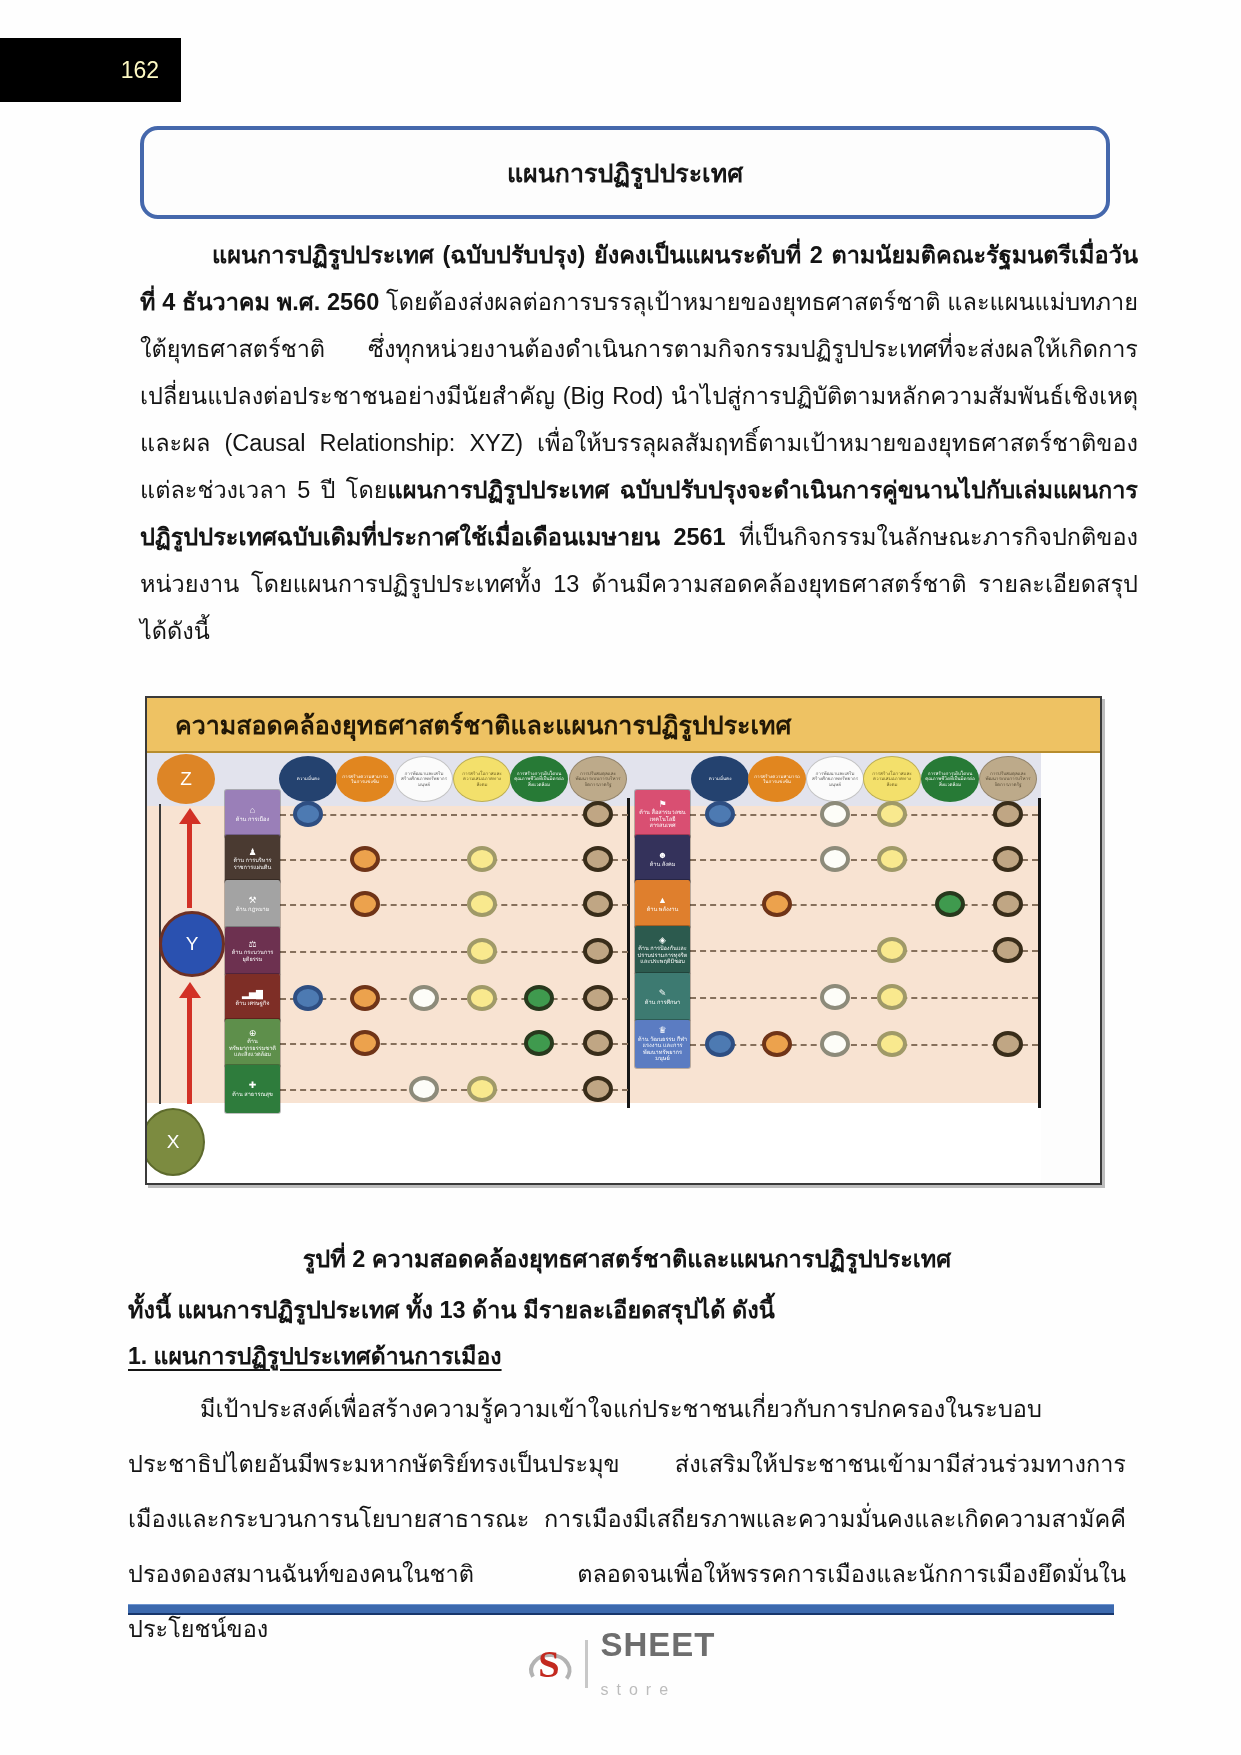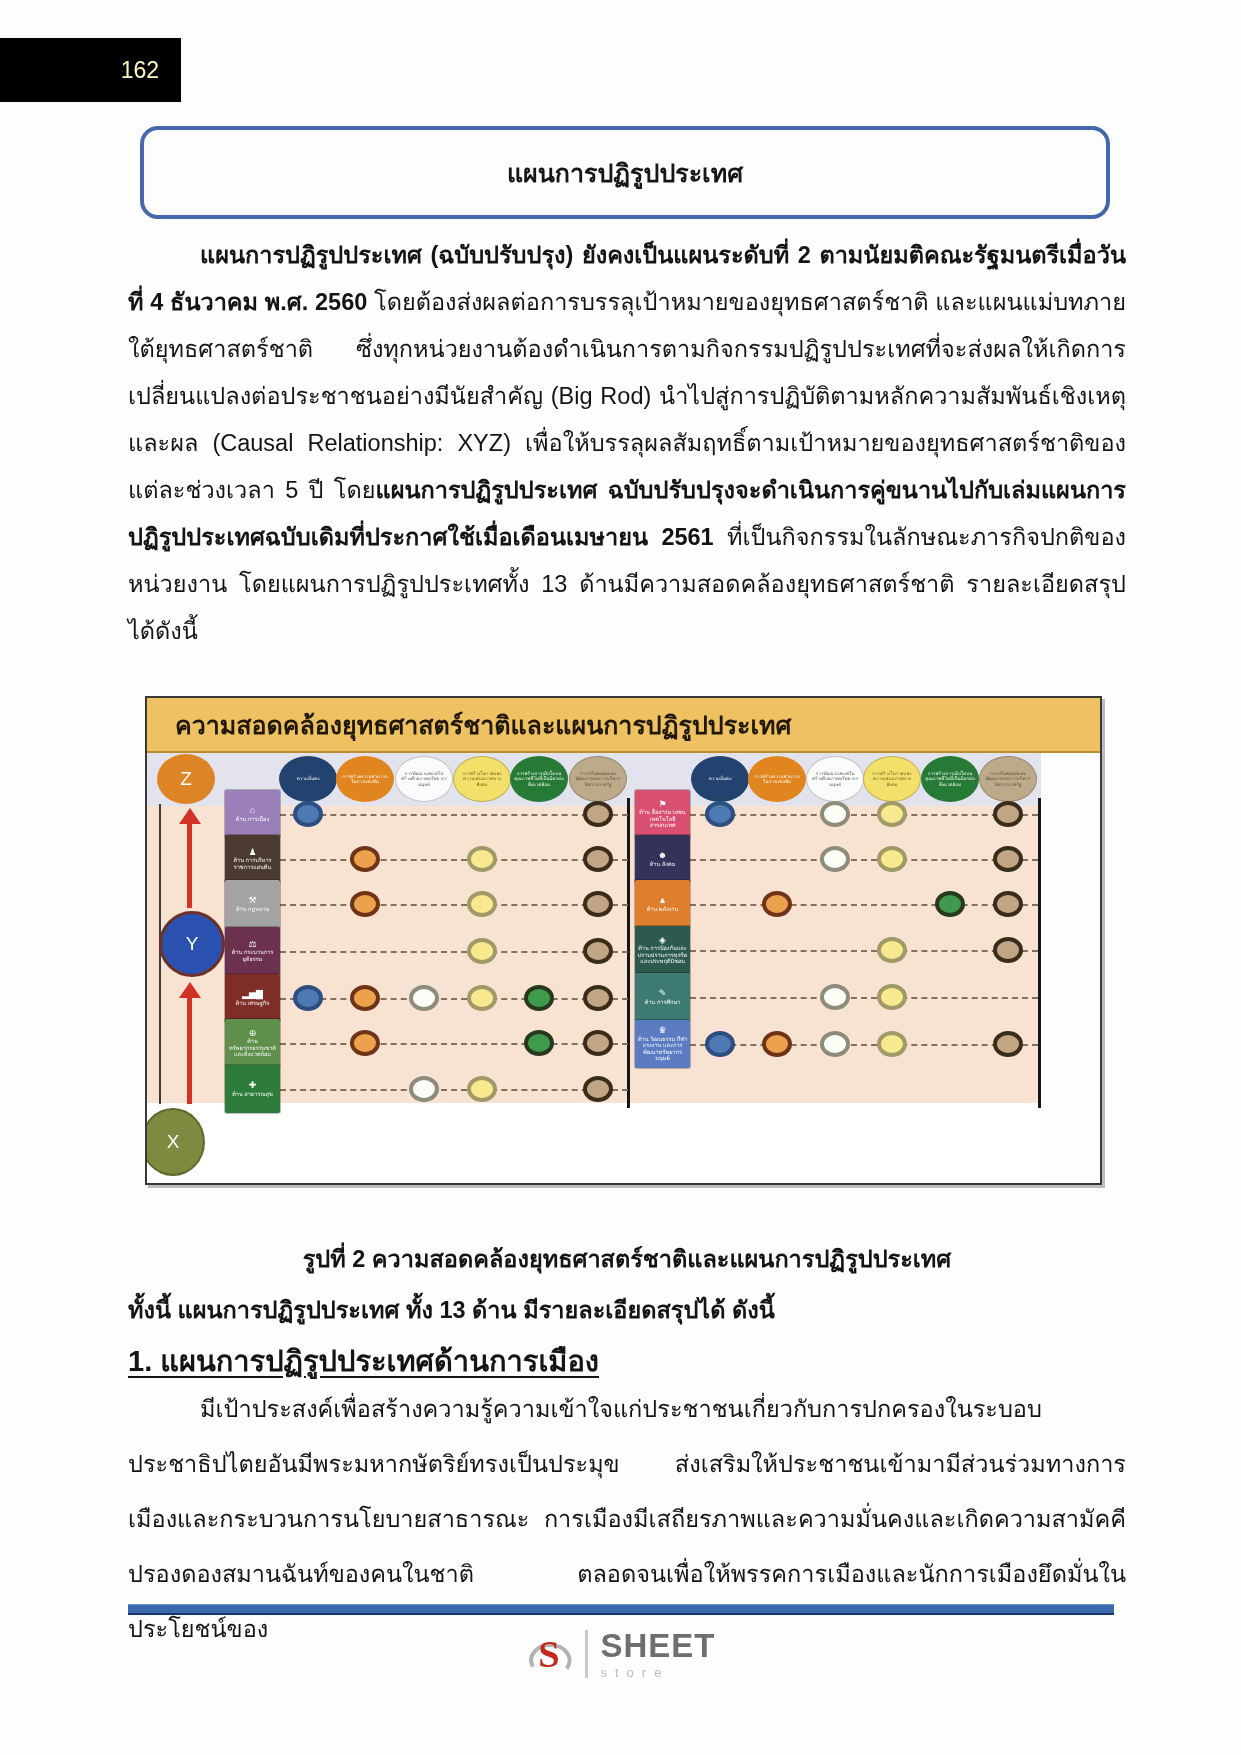--- a/index.html
+++ b/index.html
@@ -13,21 +13,21 @@
   .copyright-box{position:absolute;left:183px;top:17px;width:922px;height:76px;border:3px solid #0a0a0a;
         box-shadow:3px 3px 0 #9a9a9a;background:#fff;display:flex;align-items:center;
         padding-left:16px;box-sizing:border-box;font-size:21px;color:#111;}
 
   
   .title-box{position:absolute;left:140px;top:126px;width:962px;height:85px;border:4px solid #4568ac;
         border-radius:18px;background:#fdfdfd;display:flex;align-items:center;justify-content:center;}
   .title-box span{font-size:25px;font-weight:bold;color:#161616;}
 
   
-  .para1{position:absolute;left:128px;top:232px;width:998px;font-size:23.5px;line-height:47px;
+  .para1{position:absolute;left:140px;top:232px;width:998px;font-size:23.5px;line-height:47px;
         text-align:justify;text-indent:72px;color:#141414;}
   .b{font-weight:bold;}
 
   
   .figure{position:absolute;left:145px;top:696px;width:957px;height:489px;background:#ffffff;
         border:2.5px solid #3a3a3a;box-shadow:3px 3px 0 #bdbdbd;box-sizing:border-box;overflow:hidden;}
   .fig-header{position:absolute;left:0;top:0;width:100%;height:55px;background:#eec263;
         border-bottom:2px solid #b78d2e;display:flex;align-items:center;padding-left:28px;
         box-sizing:border-box;font-size:25px;font-weight:bold;color:#221806;}
   .fig-band{position:absolute;left:0;top:55px;width:100%;height:53px;background:#e2e3ed;}
@@ -55,34 +55,34 @@
   .arrow-shaft{position:absolute;left:40px;width:5px;background:#d23126;z-index:3;}
   .arrow-head{position:absolute;left:32px;width:0;height:0;border-left:11px solid transparent;
         border-right:11px solid transparent;border-bottom:16px solid #d23126;z-index:3;}
   .big-rock-pill{position:absolute;left:125px;top:408px;width:744px;height:46px;background:#d2e2ab;
         border-radius:10px;display:flex;align-items:center;justify-content:center;font-size:17.5px;
         font-weight:bold;color:#18290a;z-index:2;}
 
   
   .caption{position:absolute;left:128px;top:1240px;width:998px;text-align:center;font-size:23.5px;font-weight:bold;}
   .intro-line{position:absolute;left:128px;top:1291px;width:998px;font-size:23.5px;font-weight:bold;}
-  .sec-heading{position:absolute;left:128px;top:1338px;width:998px;font-size:29px;font-weight:bold;
+  .sec-heading{position:absolute;left:128px;top:1338px;width:998px;font-size:23px;font-weight:bold;
         text-decoration:underline;text-underline-offset:5px;}
   .para2{position:absolute;left:128px;top:1382px;width:998px;font-size:23.5px;line-height:55px;
         text-align:justify;text-indent:72px;}
 
   
   .footer-bar{position:absolute;left:128px;top:1604px;width:986px;height:8px;background:#3c69ae;
         border-top:1px solid #6f95cf;border-bottom:2px solid #17366b;}
   .footer-logo{position:absolute;left:0;top:1628px;width:1241px;display:flex;align-items:center;
         justify-content:center;gap:12px;}
   .logo-divider{width:3px;height:48px;background:#c8c8c8;}
   .logo-text{display:flex;flex-direction:column;align-items:flex-start;}
   .logo-brand{font-size:33px;font-weight:bold;color:#6e6e6e;letter-spacing:1px;line-height:1;}
-  .logo-sub{font-size:13px;color:#bcbcbc;letter-spacing:8px;margin-top:3px;text-align:right;}
+  .logo-sub{font-size:16px;color:#bcbcbc;letter-spacing:8px;margin-top:20px;text-align:right;}
 </style>
 </head>
 <body>
 
 <div class="page">
 
   <div class="pagenum-box">
     <span>162</span>
   </div>
 

